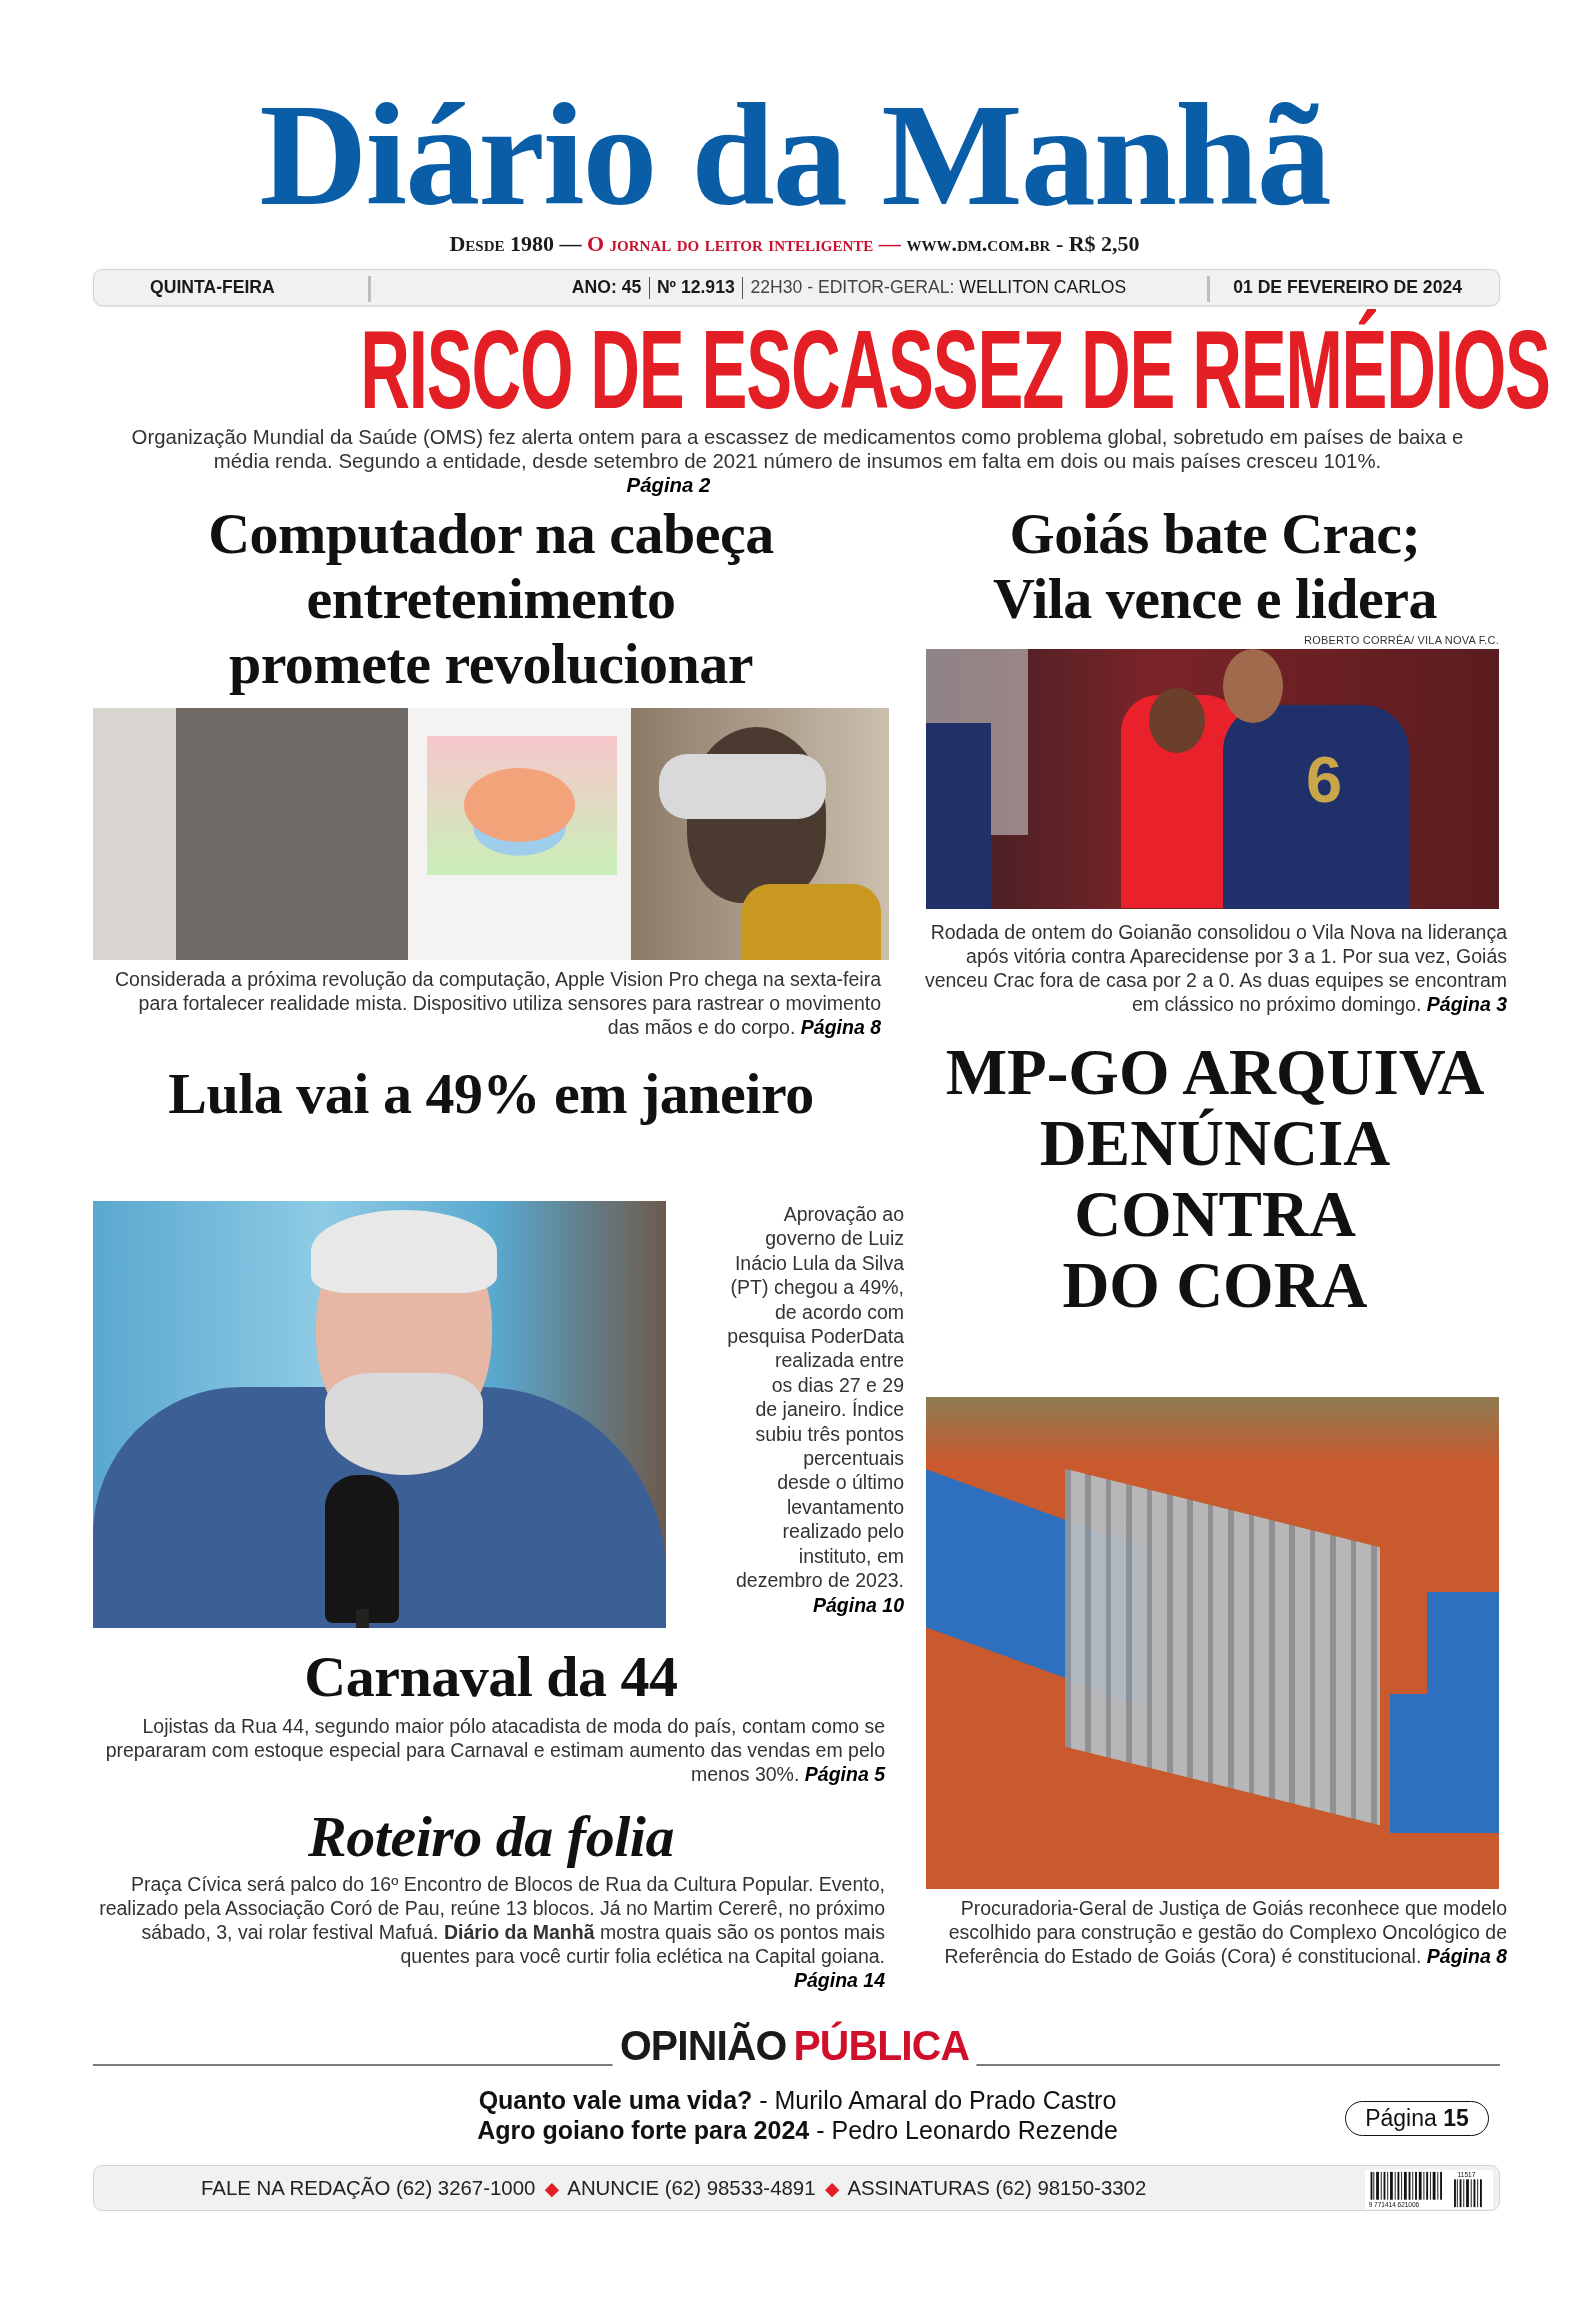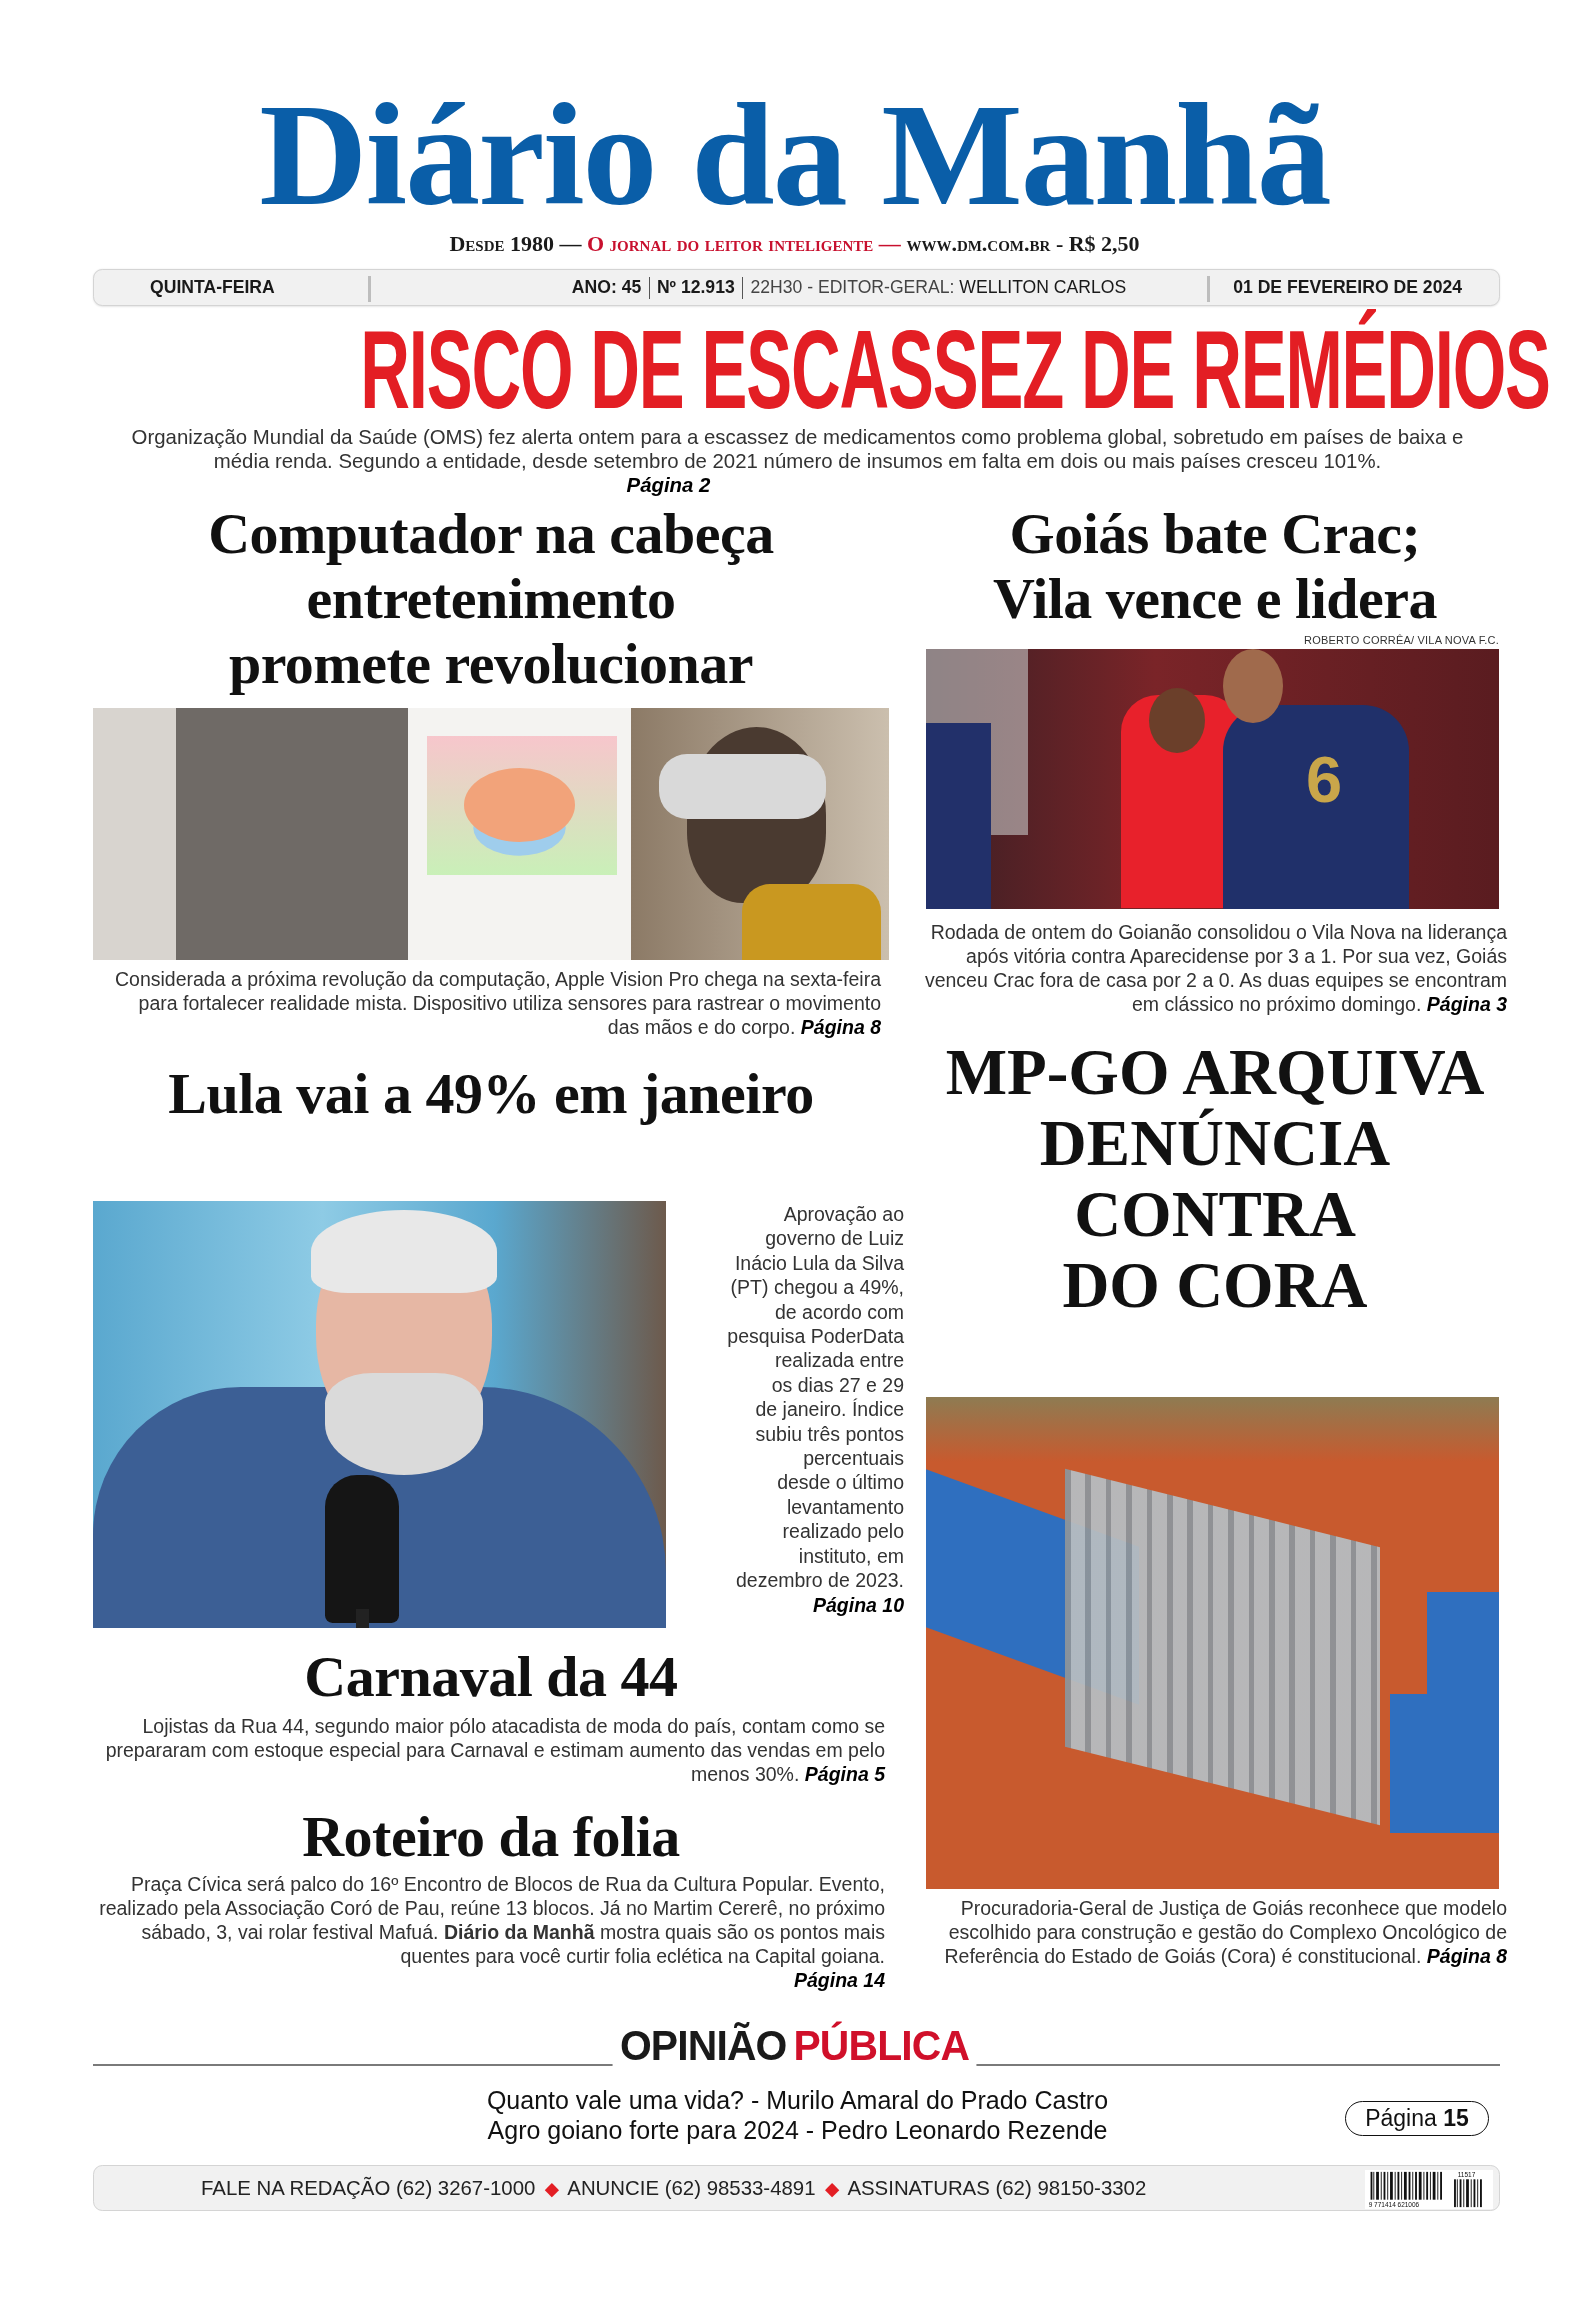--- a/index.html
+++ b/index.html
@@ -111,21 +111,21 @@
     
     .op-rule { left: 93px; width: 1407px; top: 2064px; height: 1.9px; background: #7a7a7a; }
     .op-title {
       left: 0; width: 1589px; top: 2017px; height: 56px; text-align: center;
       font-family: "Liberation Sans", sans-serif; font-weight: bold; font-size: 43px; line-height: 56px;
       letter-spacing: -0.9px; transform: scaleX(0.95);
     }
     .op-title span { background: #fff; padding: 0 3.7px; }
     .op-title .red { color: #d0102a; }
     .op-items { left: 371px; width: 853px; top: 2085px; text-align: center; font-size: 25px; line-height: 30px; color: #111; }
-    .op-items b { font-weight: normal; }
+    .op-items b { font-weight: bold; }
     .op-page {
       left: 1345px; top: 2101px; width: 144px; height: 35px;
       border: 1.9px solid #111; border-radius: 18.6px; text-align: center;
       font-size: 23px; line-height: 32px; color: #111;
     }
 
     
     .footer {
       left: 93px; width: 1407px; top: 2165px; height: 46px;
       background: #f1f1f1; border: 0.9px solid #d4d4d4; border-radius: 9.3px;
@@ -249,21 +249,21 @@
   <span>Procuradoria-Geral de Justiça de Goiás reconhece que modelo escolhido para construção e gestão do Complexo Oncológico de Referência do Estado de Goiás (Cora) é constitucional.</span>
   <span class="page-ref">Página 8</span>
 </div>
 
 <div class="abs hl" style="left:93px; width:796px; top:1644px; font-size:58px; line-height:65px;">Carnaval da 44</div>
 <div class="abs deck" style="left:97px; width:788px; top:1714px;">
   <span>Lojistas da Rua 44, segundo maior pólo atacadista de moda do país, contam como se prepararam com estoque especial para Carnaval e estimam aumento das vendas em pelo menos 30%.</span>
   <span class="page-ref">Página 5</span>
 </div>
 
-<div class="abs hl" style="left:93px; width:796px; top:1804px; font-size:58px; line-height:65px;">Roteiro da folia</div>
+<div class="abs hl" style="left:93px; width:796px; top:1804px; font-size:58px; line-height:65px;font-style:italic;">Roteiro da folia</div>
 <div class="abs deck" style="left:97px; width:788px; top:1872px;">
   <span>Praça Cívica será palco do 16º Encontro de Blocos de Rua da Cultura Popular. Evento, realizado pela Associação Coró de Pau, reúne 13 blocos. Já no Martim Cererê, no próximo sábado, 3, vai rolar festival Mafuá.</span>
   <b>Diário da Manhã</b>
   <span>mostra quais são os pontos mais quentes para você curtir folia eclética na Capital goiana.</span>
   <div class="page-ref">Página 14</div>
 </div>
 
 <div class="abs op-rule"></div>
 <div class="abs op-title">
   <span><span>OPINIÃO</span><span class="red">PÚBLICA</span></span>

